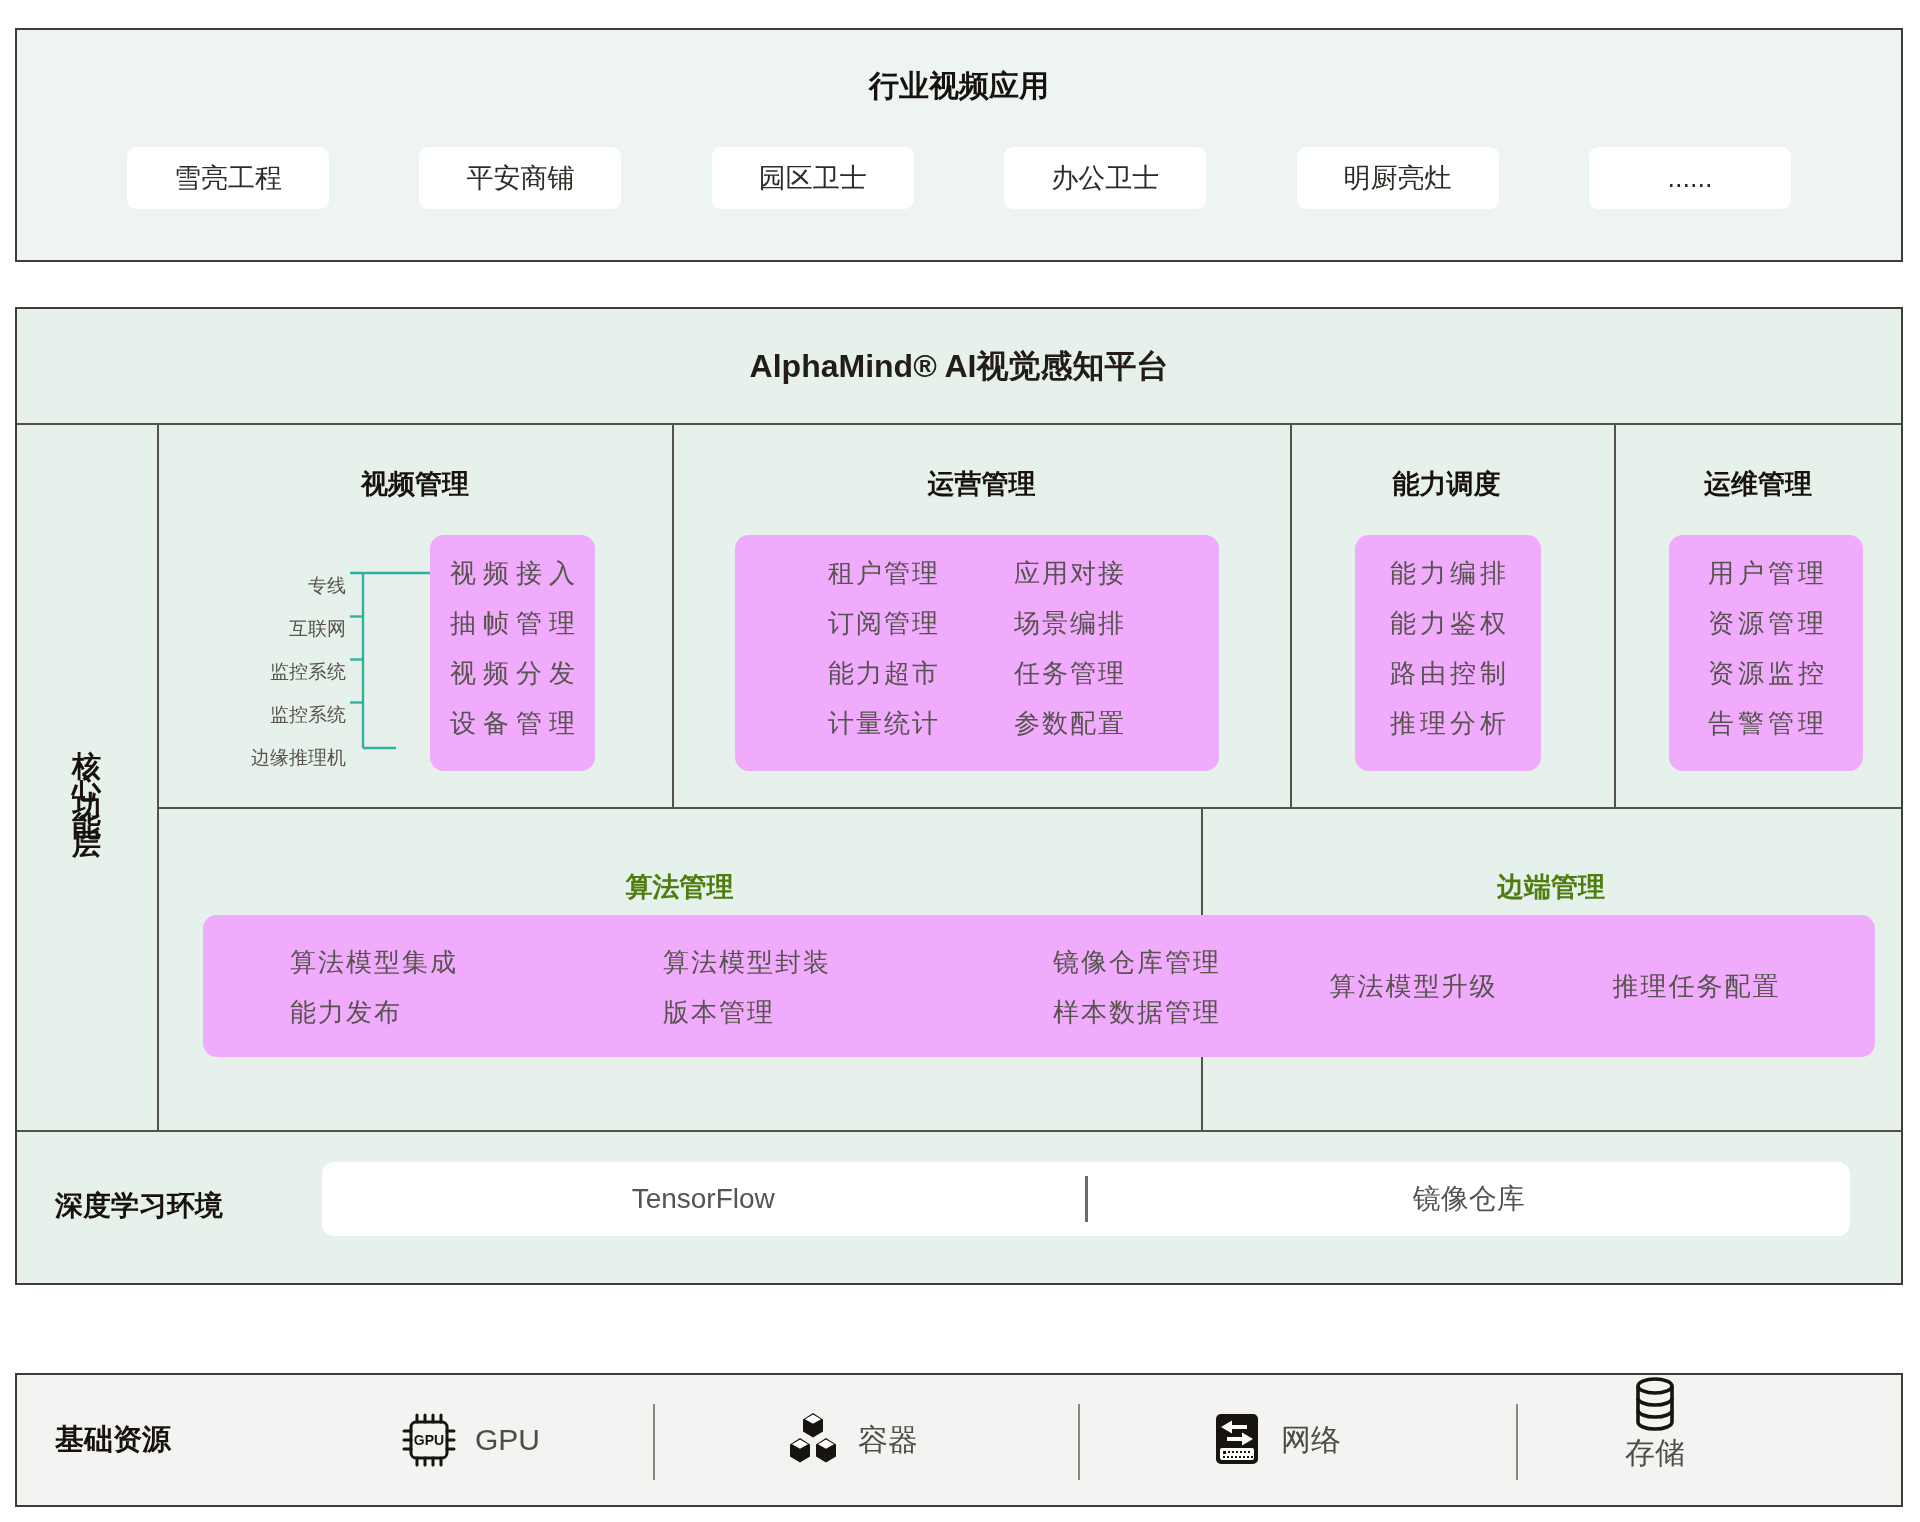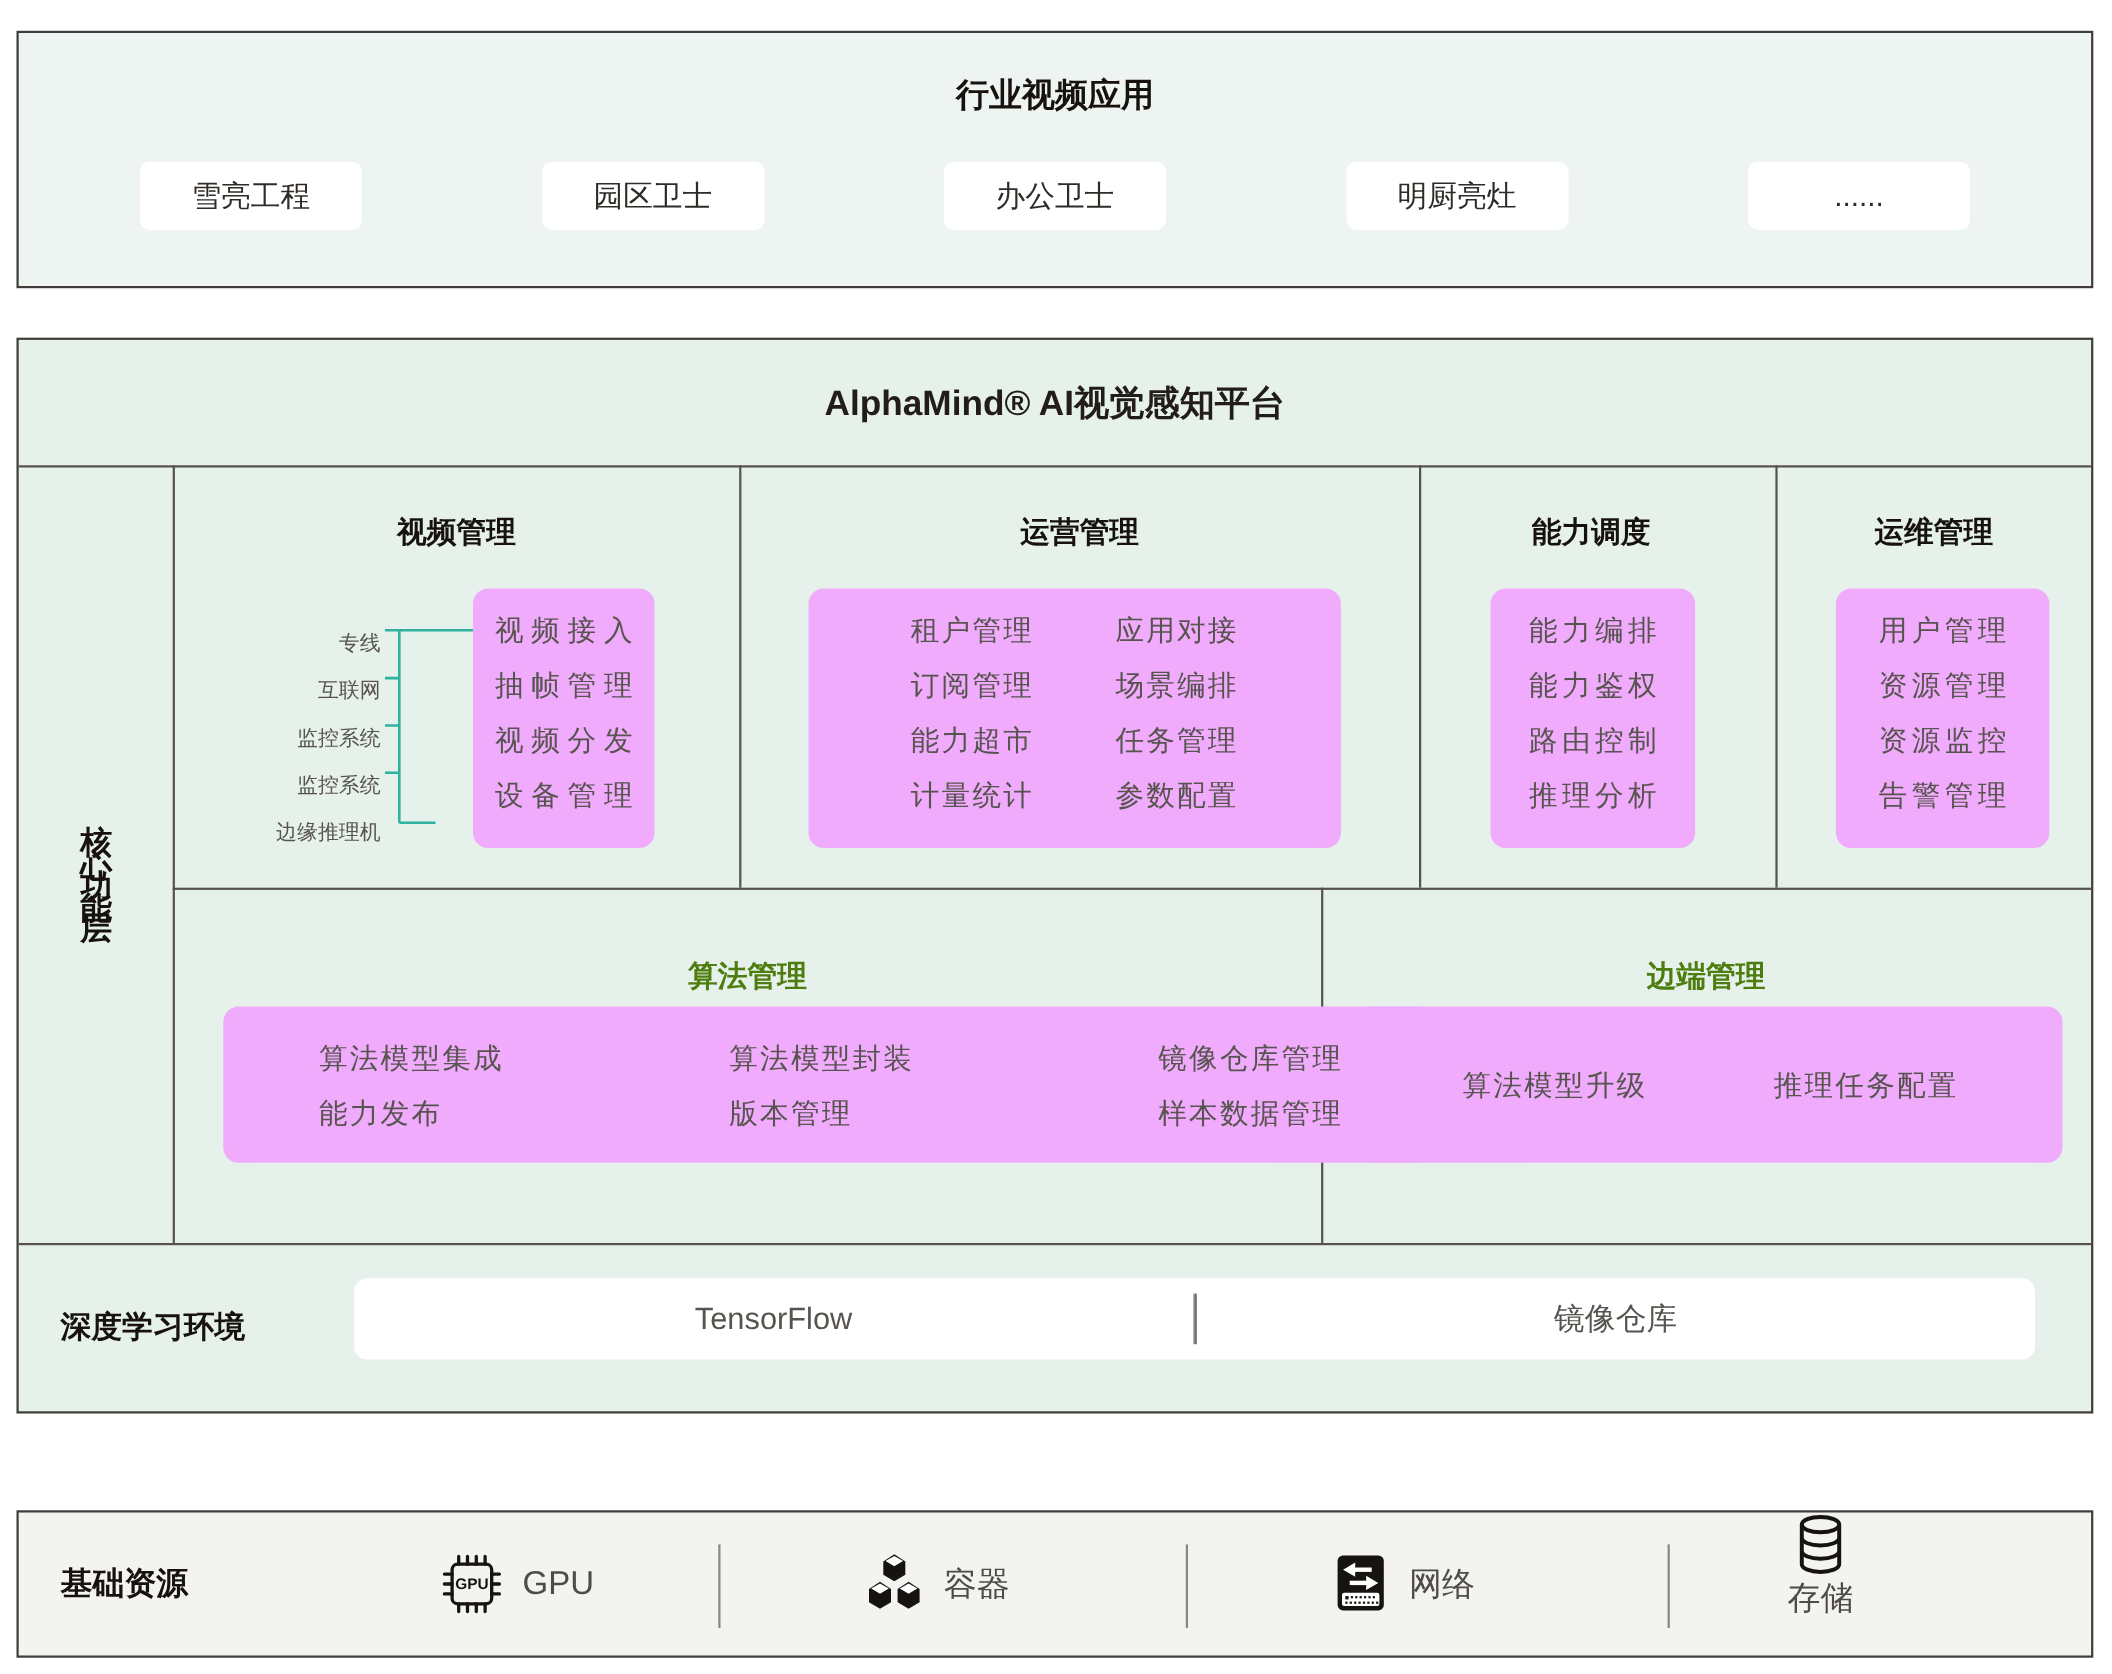--- a/index.html
+++ b/index.html
@@ -70,20 +70,21 @@
   .infra-text{font-size:30px;color:#4f4b48;}
   .infra-div{position:absolute;top:29px;width:1.5px;height:76px;background:#8a8682;}
 </style>
 </head>
 <body>
 
 <div id="top-box" class="panel">
   <div id="top-title">行业视频应用</div>
   <div id="app-row">
     <div class="app-pill">雪亮工程</div>
+    <div class="app-pill">平安商铺</div>
     <div class="app-pill">园区卫士</div>
     <div class="app-pill">办公卫士</div>
     <div class="app-pill">明厨亮灶</div>
     <div class="app-pill">......</div>
   </div>
 </div>
 
 <div id="main-box" class="panel">
   <div id="main-title">AlphaMind® AI视觉感知平台</div>
 

